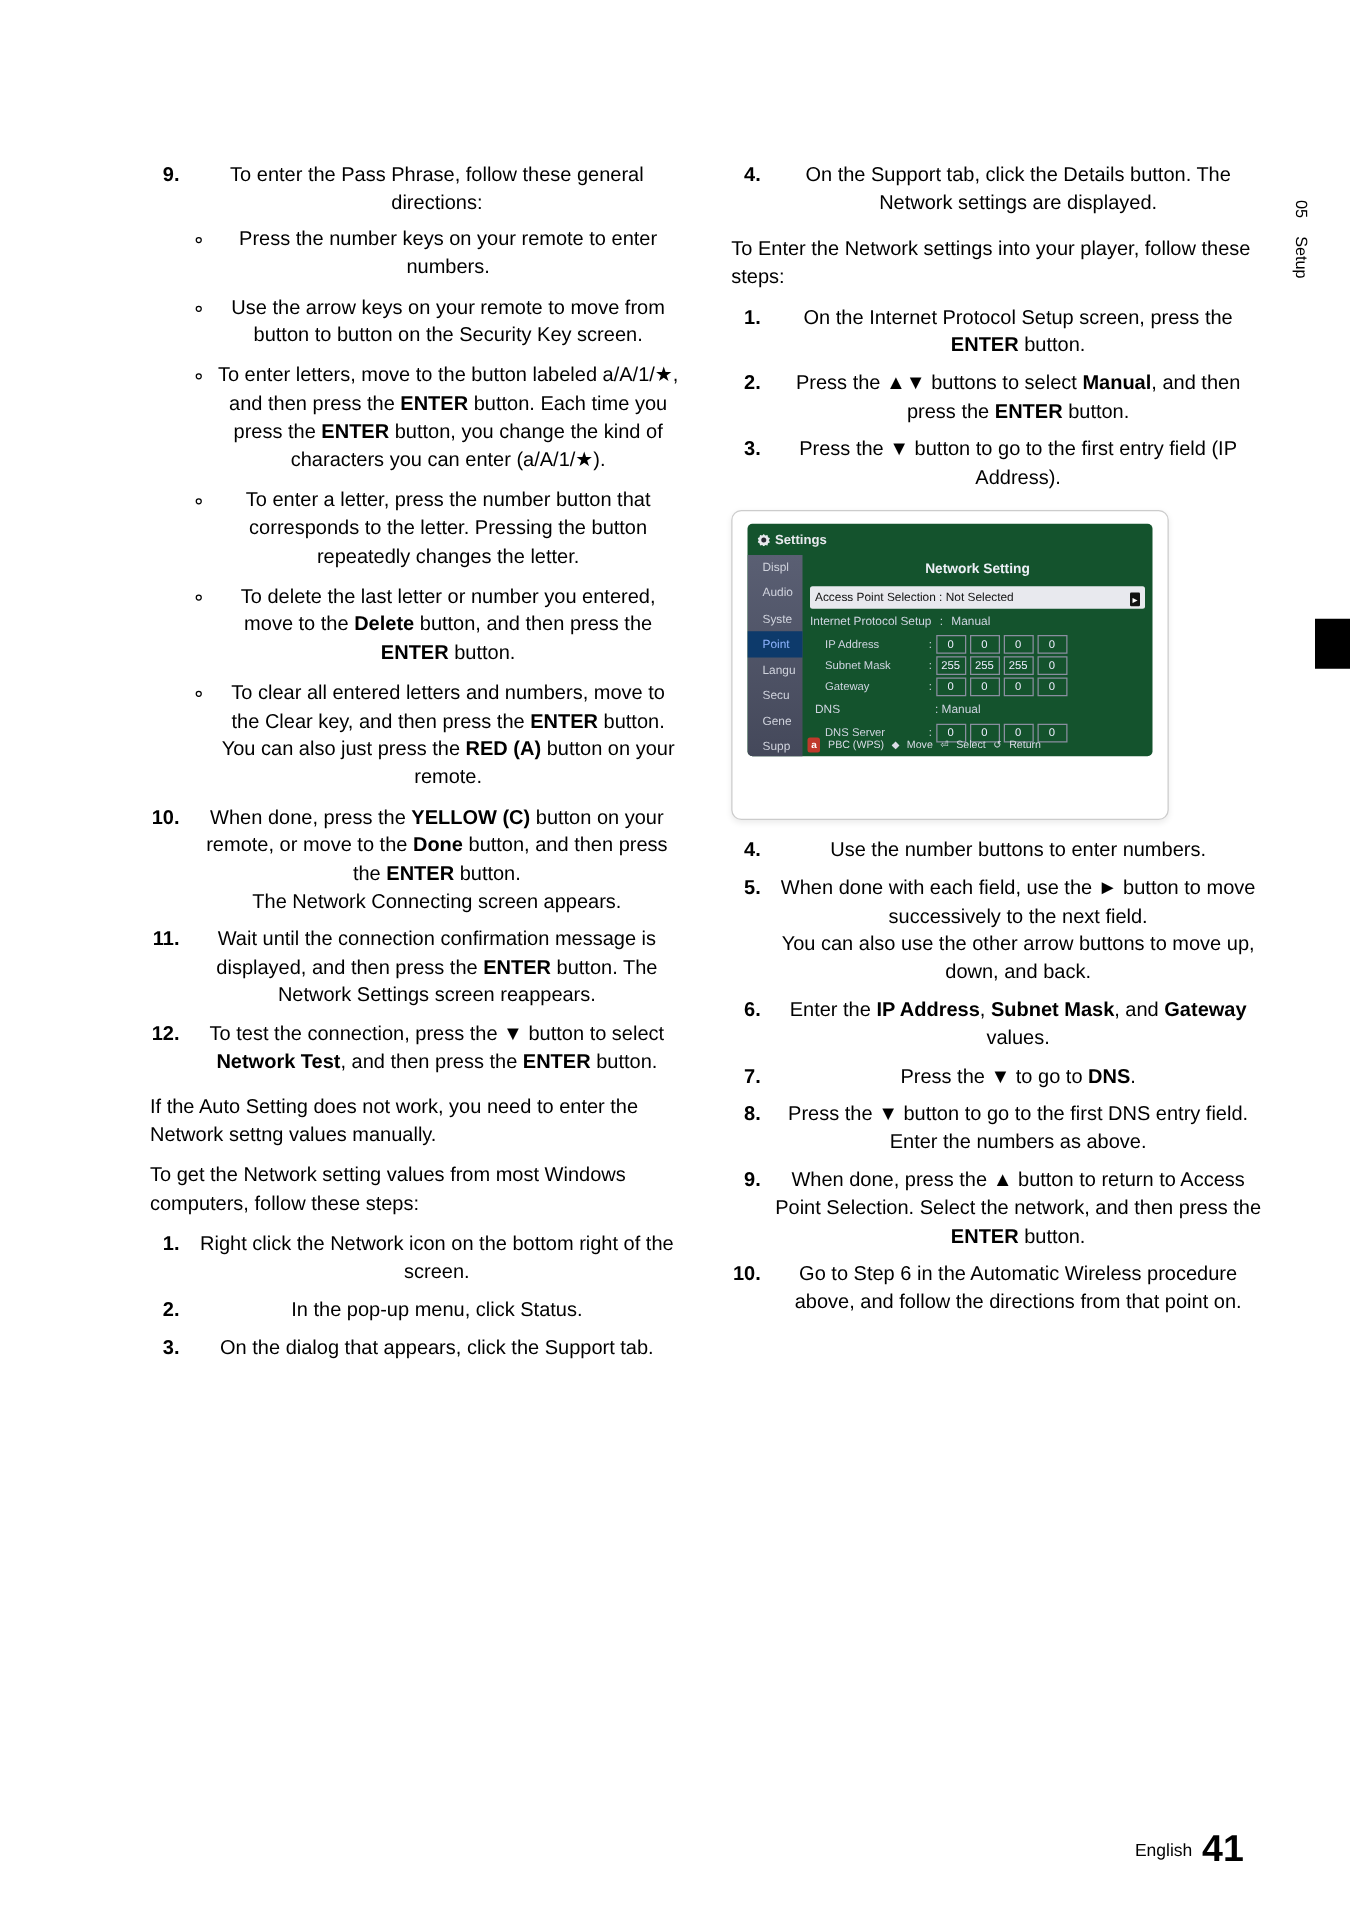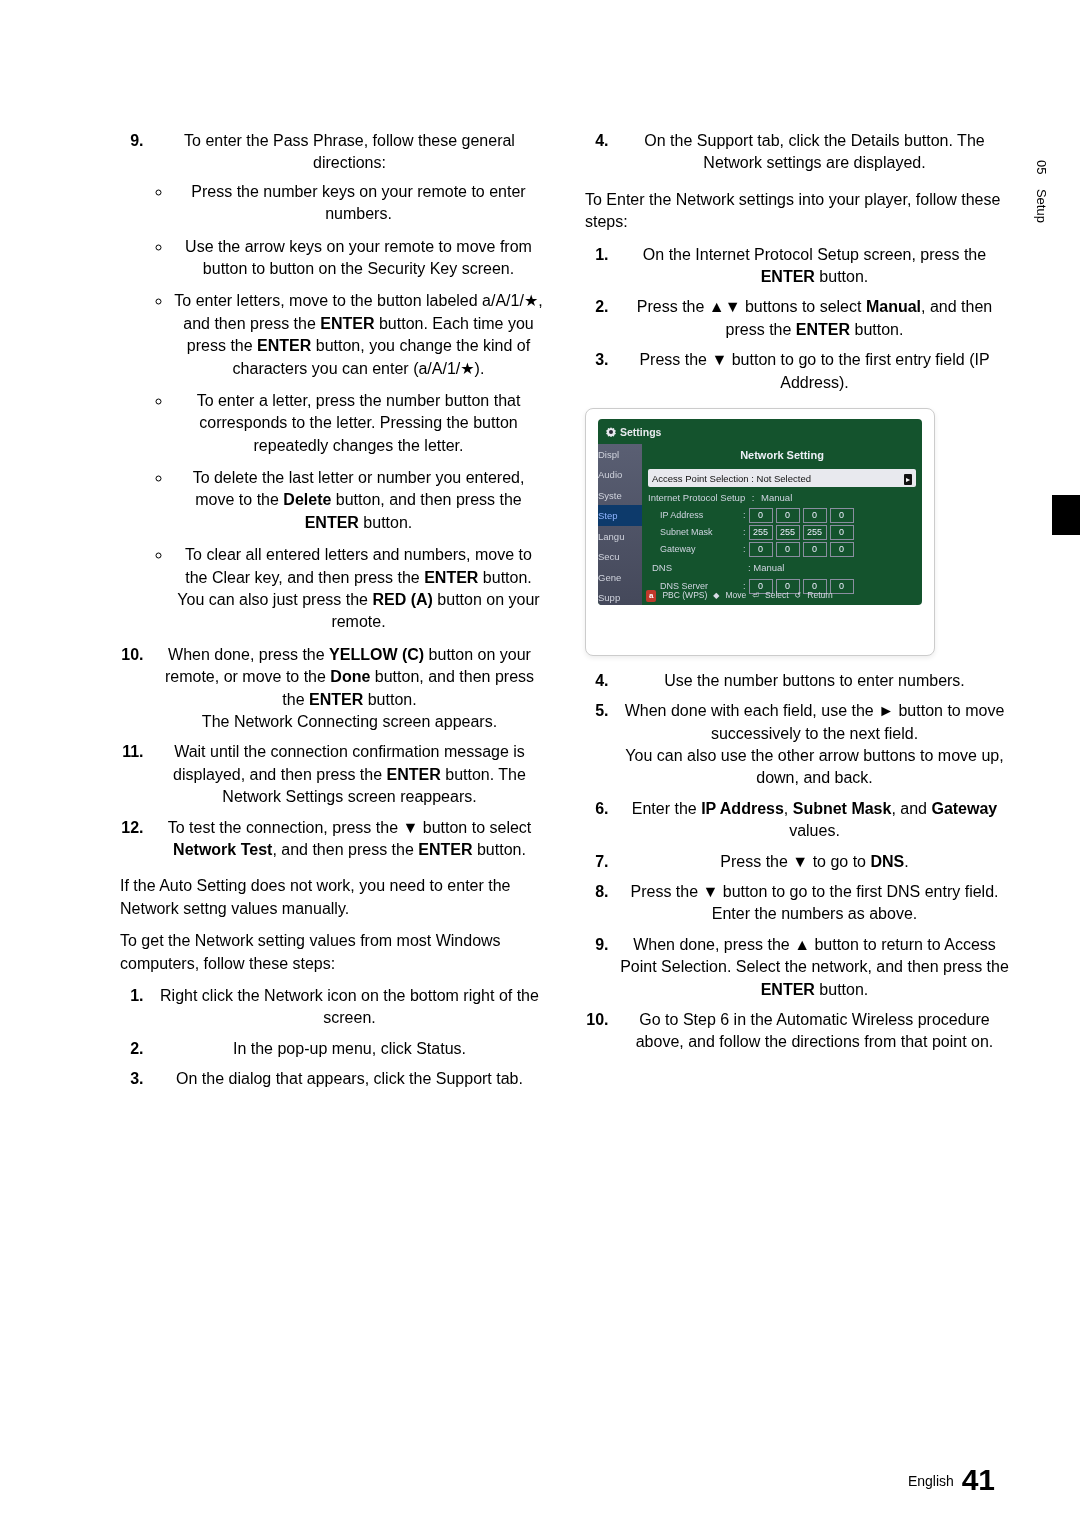--- a/index.html
+++ b/index.html
@@ -125,21 +125,21 @@
     height: calc(100% - 22px);
   }
   .osd-side {
     width: 44px;
     background: linear-gradient(#5a5f73,#44485a);
     display: flex;
     flex-direction: column;
     font-size: 9.5px;
   }
   .osd-side div {
-    padding: 4px 0;
+    padding: 4px 12px;
     color: #d0d3dd;
     overflow: hidden;
     white-space: nowrap;
   }
   .osd-side .active {
     background: #0d3a6b;
     color: #8fb4ff;
   }
   .osd-main {
     flex: 1;
@@ -299,21 +299,21 @@
         <div class="osd">
           <div class="osd-hdr">
             <span class="gear"></span>
             <span>Settings</span>
           </div>
           <div class="osd-body">
             <div class="osd-side" id="osd-side">
                 <div>Displ</div>
                 <div>Audio</div>
                 <div>Syste</div>
-                <div class="active">Step</div>
+                <div class="active">Point</div>
                 <div>Langu</div>
                 <div>Secu</div>
                 <div>Gene</div>
                 <div>Supp</div>
               </div>
             <div class="osd-main">
               <div class="osd-title2">Network Setting</div>
               <div class="osd-row">
                 <div class="osd-sel">
                   <span><span>Access Point Selection</span>&nbsp;:&nbsp;<span>Not Selected</span></span>

